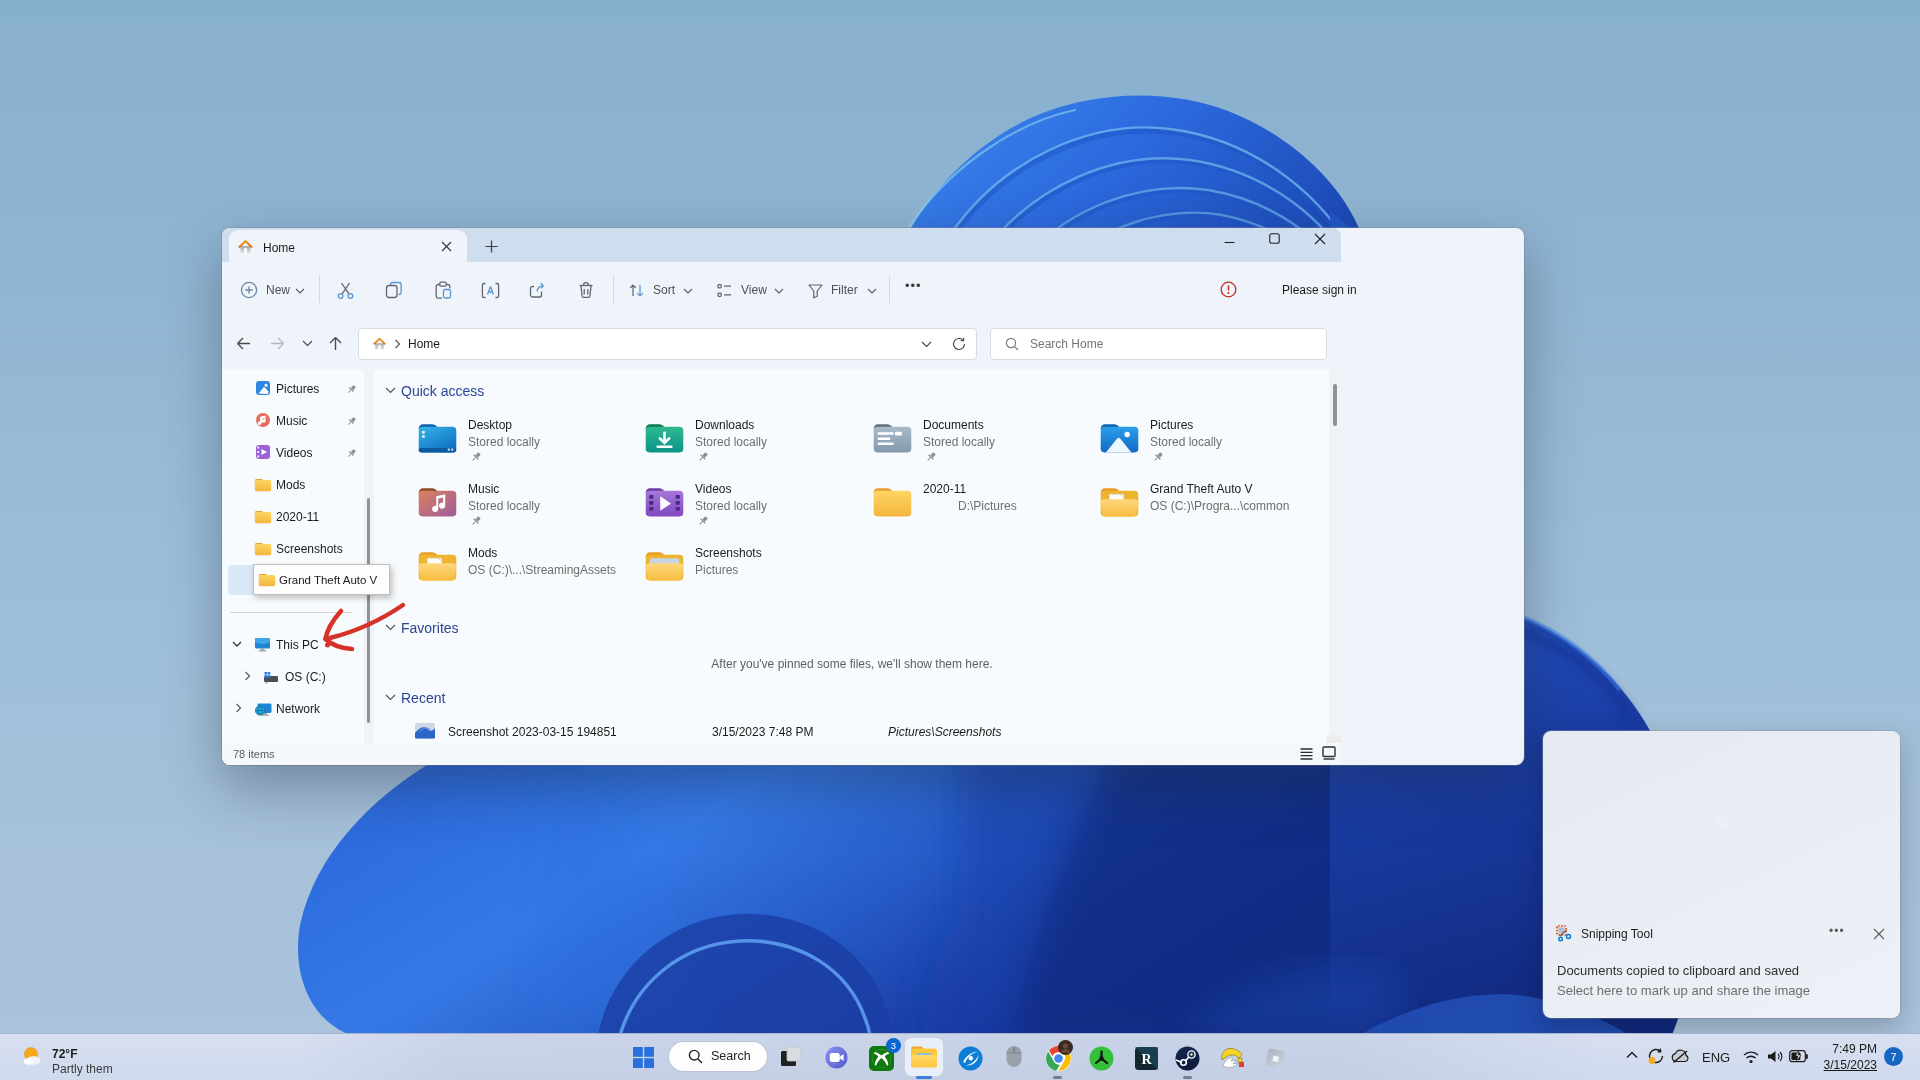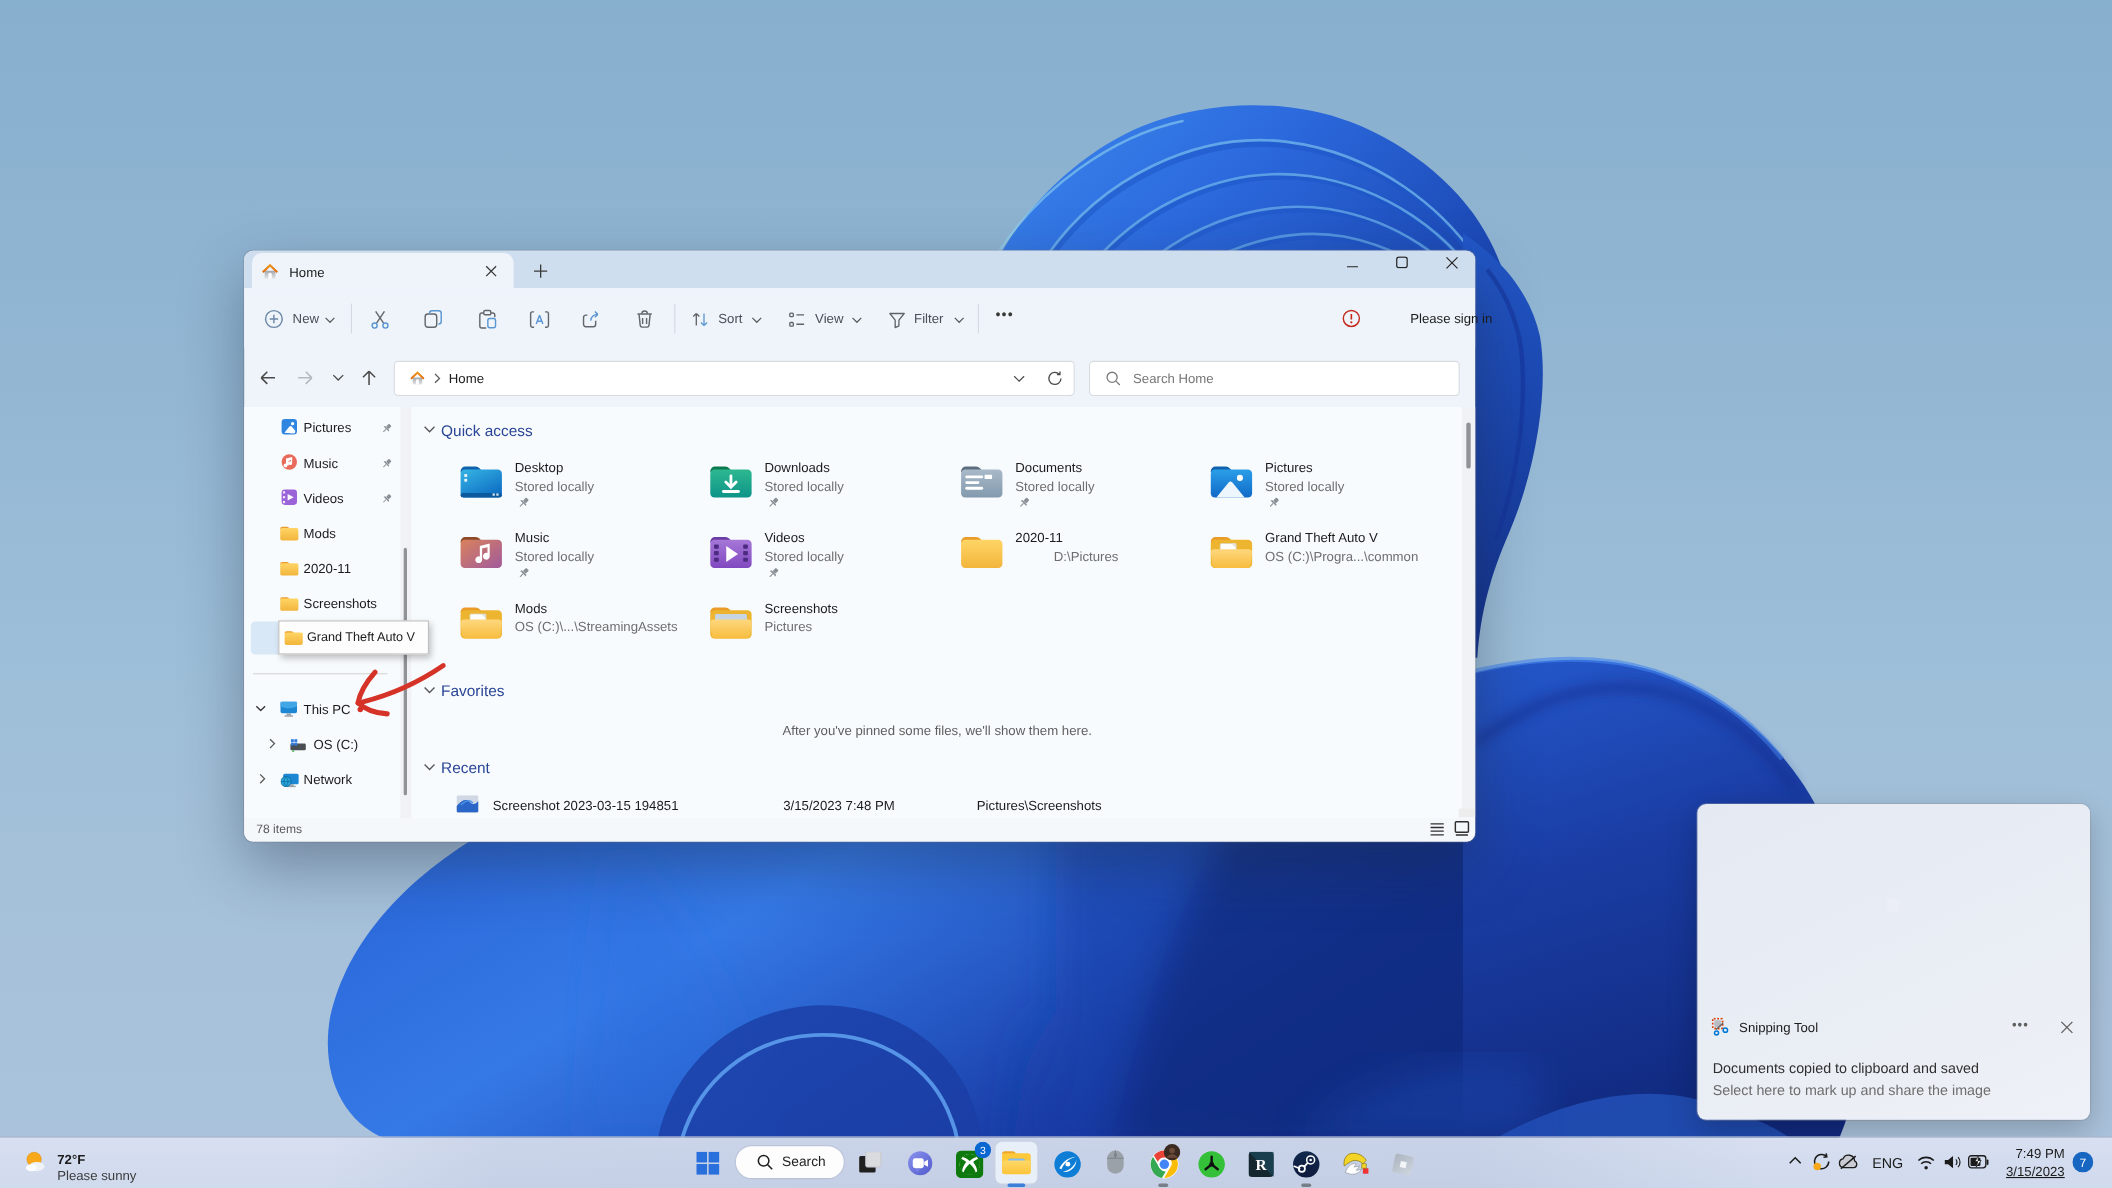--- a/index.html
+++ b/index.html
@@ -209,21 +209,21 @@
   <path d="M960,740 L1120,740 C 1068,830 1032,935 1010,1050 L920,1050 C 935,935 940,830 960,1050 z" fill="#1a3ea8" opacity=".5"></path>
       </g>
 
   <path d="M1330,614 C 1392,598 1452,594 1504,610 C 1562,629 1612,668 1645,722 C 1678,778 1697,842 1699,898 C 1700,948 1688,995 1672,1035 L 1330,1035 Z" fill="url(#wg3)"></path>
   <path d="M1333,612 C 1394,597 1452,594 1504,610 C 1550,625 1590,652 1620,690" stroke="#4486ee" stroke-width="4.5" fill="none" opacity=".6"></path>
   <path d="M1341,676 C 1408,624 1478,612 1538,638 C 1580,657 1612,686 1632,718" stroke="#13298a" stroke-width="10" fill="none" opacity=".5" filter="url(#wblur2)"></path>
   <path d="M1360,1035 C 1420,1000 1490,985 1545,1000 C 1580,1010 1610,1022 1628,1035 Z" fill="#2b64d4" opacity=".55"></path>
   <path d="M1180,1035 C 1240,980 1330,950 1400,970 L1400,1035 Z" fill="#1e4ab2" opacity=".45" filter="url(#wblur)"></path>
 </svg>
 
-<div class="abs" id="win" style="left:222px;top:228px;width:1119px;height:537px;border-radius:8px;background:#eef4fa;box-shadow:0 22px 55px rgba(30,40,60,.38),0 0 0 1px rgba(130,140,155,.45);font-size:12px;color:#1b1b1b;">
+<div class="abs" id="win" style="left:222px;top:228px;width:1302px;height:537px;border-radius:8px;background:#eef4fa;box-shadow:0 22px 55px rgba(30,40,60,.38),0 0 0 1px rgba(130,140,155,.45);font-size:12px;color:#1b1b1b;">
 
   <div class="abs" style="left:0;top:0;width:1119px;height:34px;border-radius:8px 8px 0 0;background:#cfdeee;"></div>
   <div class="abs" style="left:7px;top:2px;width:238px;height:32px;border-radius:9px 9px 0 0;background:#eef4fa;"></div>
   <svg class="abs" width="17" height="17" style="left:15px;top:10px">
         <use href="#home"></use>
       </svg>
   <div class="txt" style="left:41px;top:13px;">Home</div>
   <svg class="abs" width="11" height="11" style="left:219px;top:13px" viewBox="0 0 11 11">
         <path d="M1 1 L10 10 M10 1 L1 10" stroke="#3a3a3a" stroke-width="1.2"></path>
       </svg>
@@ -530,21 +530,21 @@
         <path d="M1 1 L5.5 5.5 L10 1" fill="none" stroke="#555" stroke-width="1.2"></path>
       </svg>
   <div class="txt" style="left:179px;top:462px;font-size:14px;color:#2a4596;">Recent</div>
   <svg class="abs" width="20" height="16" style="left:193px;top:495px" viewBox="0 0 20 16">
         <rect width="20" height="16" rx="1.5" fill="#cfd8e4"></rect>
         <path d="M0 10 C5 4 9 3 12 6 C15 9 18 8 20 5 v9 a1.5 1.5 0 0 1 -1.5 1.5 h-17 A1.5 1.5 0 0 1 0 14 z" fill="#2a66c8"></path>
         <path d="M4 9 c4 -5 8 -5 11 -2" stroke="#4f93e8" stroke-width="1.2" fill="none"></path>
       </svg>
   <div class="txt" style="left:226px;top:497px;">Screenshot 2023-03-15 194851</div>
   <div class="txt" style="left:490px;top:497px;">3/15/2023 7:48 PM</div>
-  <div class="txt" style="left:666px;top:497px;">Pictures\Screenshots</div>
+  <div class="txt" style="left:666px;top:497px;font-style:italic;">Pictures\Screenshots</div>
   <div class="abs" style="left:1111px;top:156px;width:4px;height:42px;background:#8f9398;border-radius:2px;"></div>
 
   <div class="abs" style="left:0;top:516px;width:1119px;height:21px;background:#f5f8fb;border-radius:0 0 8px 8px;"></div>
   <div class="abs" style="left:1104px;top:507px;width:15px;height:8px;background:#ededee;"></div>
   <div class="txt" style="left:11px;top:520px;font-size:11px;color:#5a5a5a;">78 items</div>
   <svg class="abs" width="13" height="12" style="left:1078px;top:520px" viewBox="0 0 13 12">
         <g stroke="#2f2f2f" stroke-width="1.3" fill="none">
           <path d="M0.5 1 h12 M0.5 4.3 h12 M0.5 7.6 h12 M0.5 11 h12"></path>
         </g>
       </svg>
@@ -586,21 +586,21 @@
 <div class="abs" id="taskbar" style="left:0;top:1033px;width:1920px;height:47px;background:linear-gradient(#d7dff0,#d0daed);border-top:1px solid #a8b3ca;font-size:12px;">
   <div class="abs" style="left:300px;top:0;width:1300px;height:47px;background:linear-gradient(90deg,rgba(100,120,170,0) 0%,rgba(100,120,170,.10) 12%,rgba(100,120,170,.12) 80%,rgba(100,120,170,0) 100%);"></div>
   
   <svg class="abs" width="24" height="24" style="left:20px;top:10px" viewBox="0 0 24 24">
     <circle cx="11" cy="10" r="6.5" fill="#f8a81b"></circle>
     <circle cx="11" cy="10" r="6.5" fill="none" stroke="#e08a00" stroke-width=".8" opacity=".6"></circle>
     <ellipse cx="13.5" cy="16.5" rx="7" ry="4.2" fill="#eef2f6"></ellipse>
     <ellipse cx="8.5" cy="17.5" rx="5" ry="3.2" fill="#fafcfe"></ellipse>
   </svg>
   <div class="txt" style="left:52px;top:13px;font-weight:bold;color:#1b1b1b;">72°F</div>
-  <div class="txt" style="left:52px;top:28px;color:#3c3c3c;">Please sunny</div>
+  <div class="txt" style="left:52px;top:28px;color:#3c3c3c;">Partly them</div>
   
   <svg class="abs" width="21" height="21" style="left:633px;top:13px" viewBox="0 0 21 21">
         <g fill="#2a70dd">
           <rect x="0" y="0" width="9.8" height="9.8"></rect>
           <rect x="11.2" y="0" width="9.8" height="9.8"></rect>
           <rect x="0" y="11.2" width="9.8" height="9.8"></rect>
           <rect x="11.2" y="11.2" width="9.8" height="9.8"></rect>
         </g>
       </svg>
   

